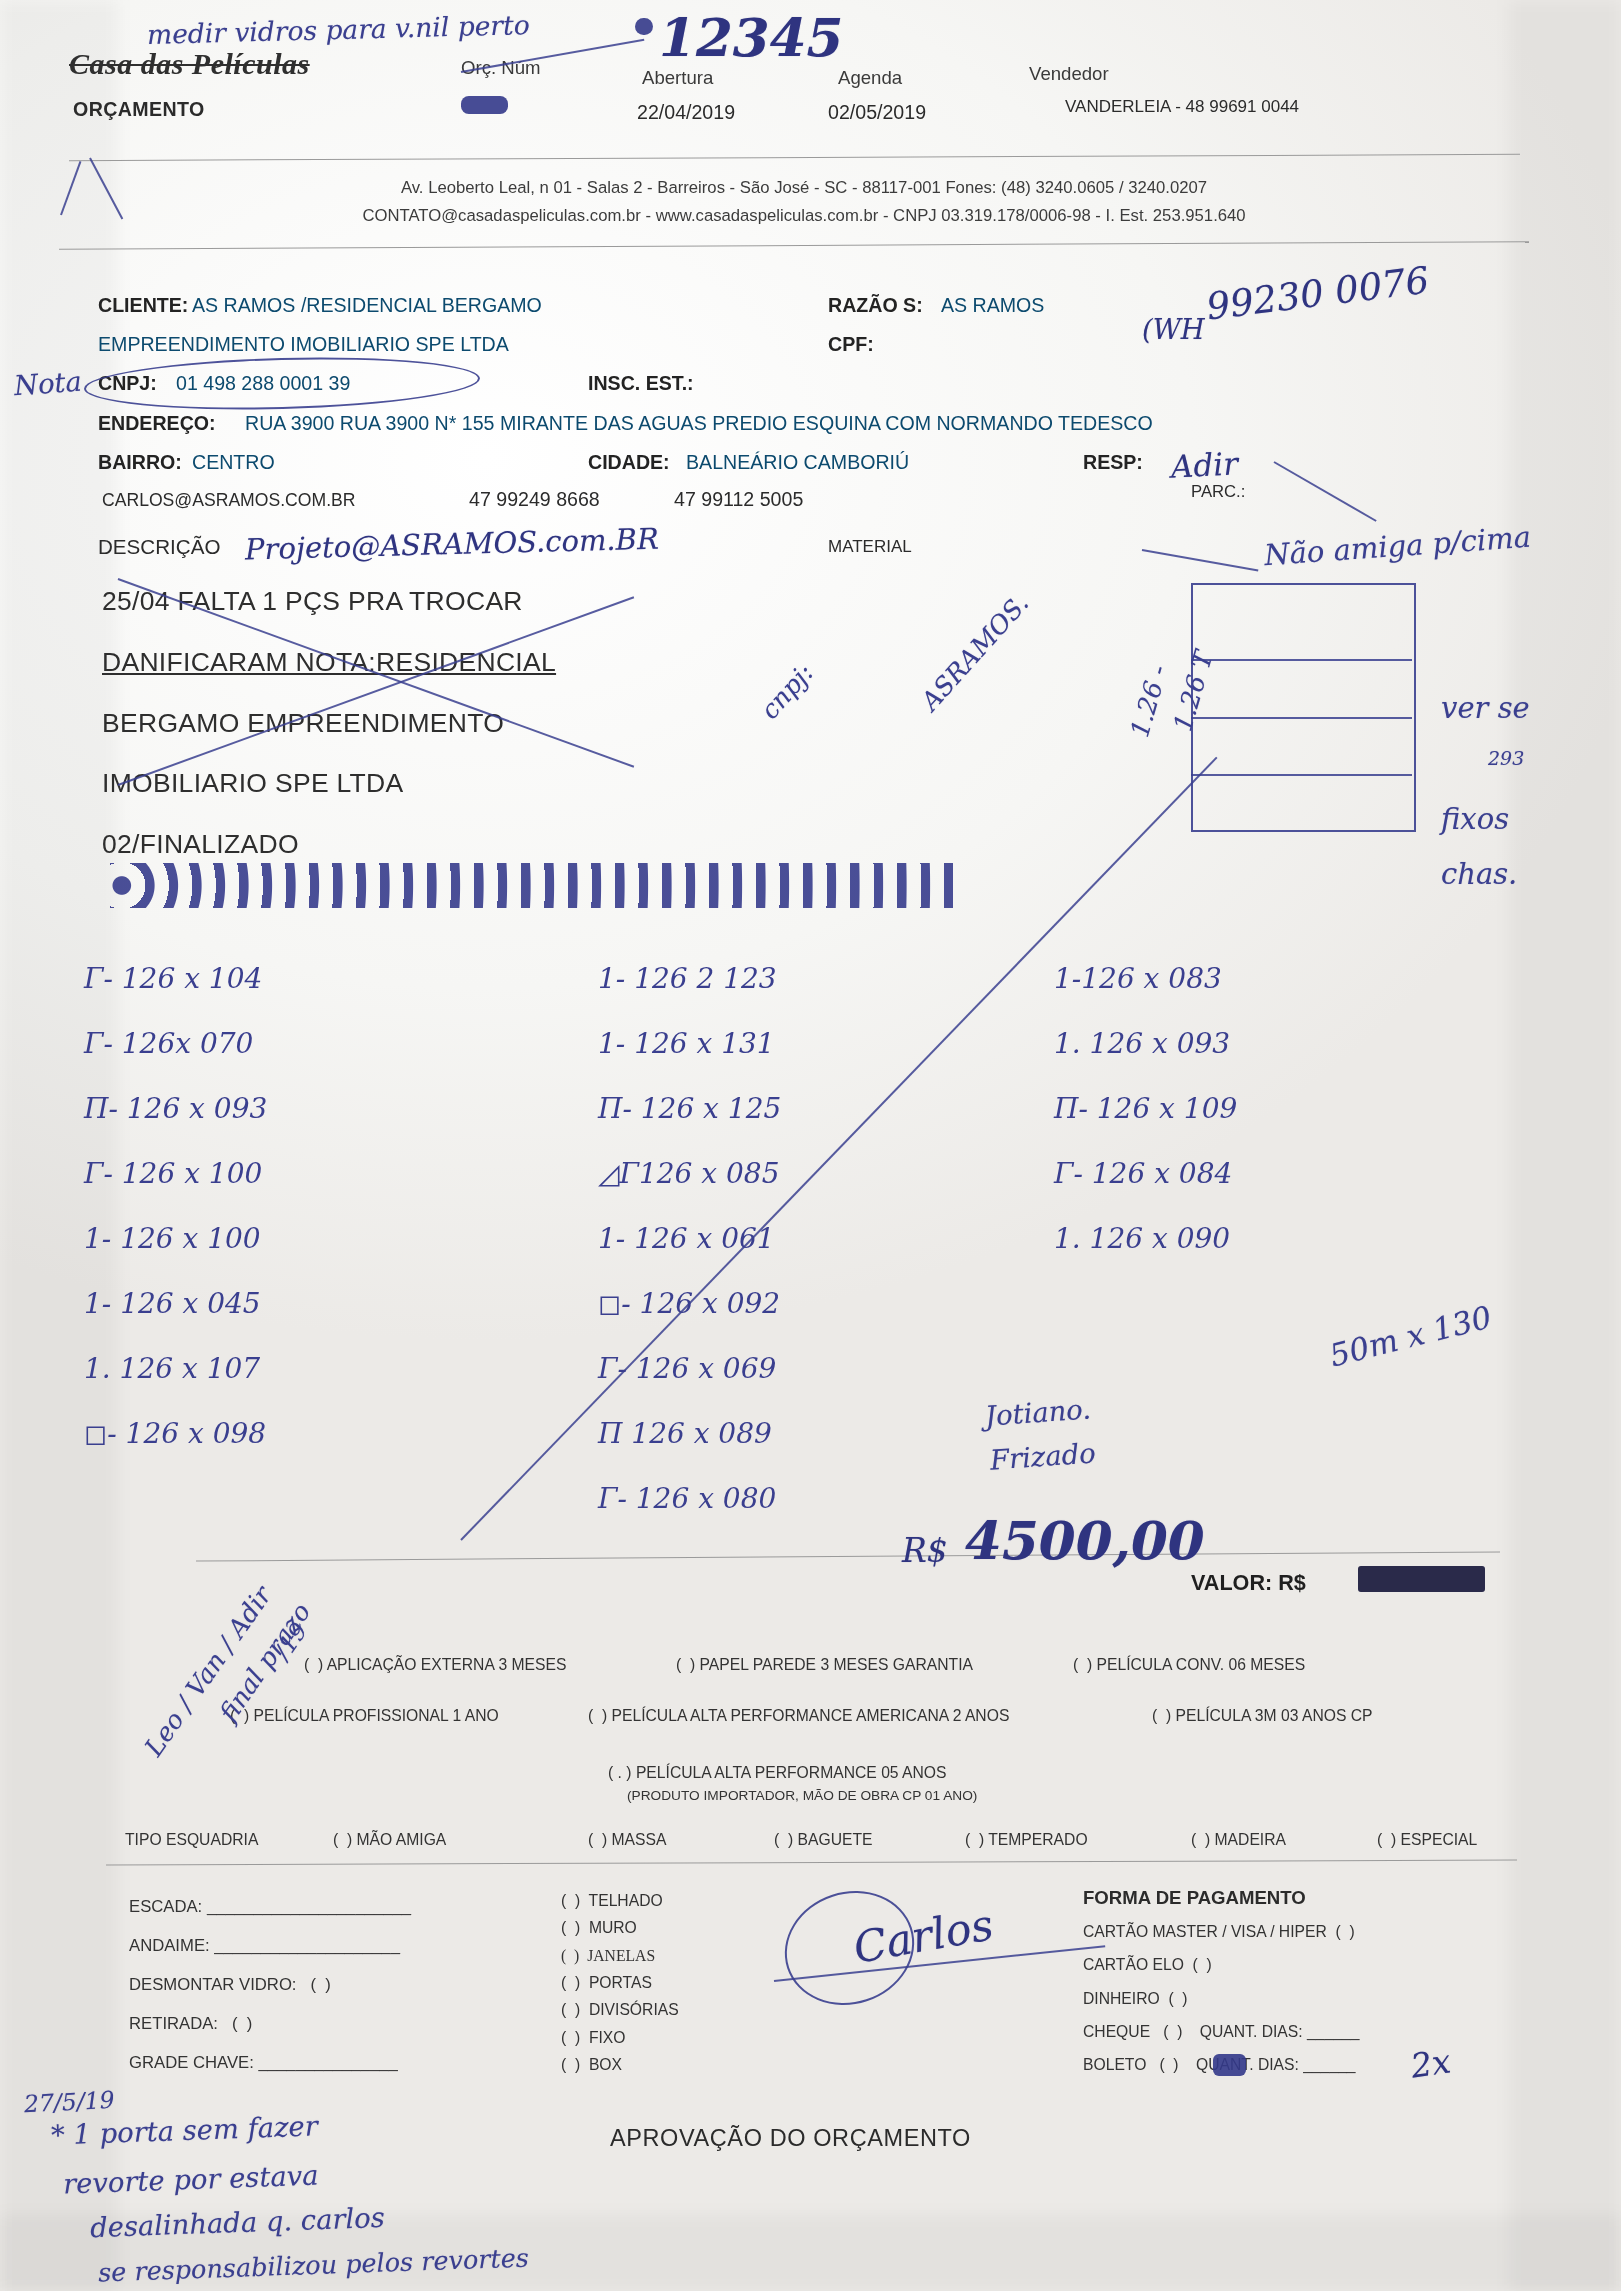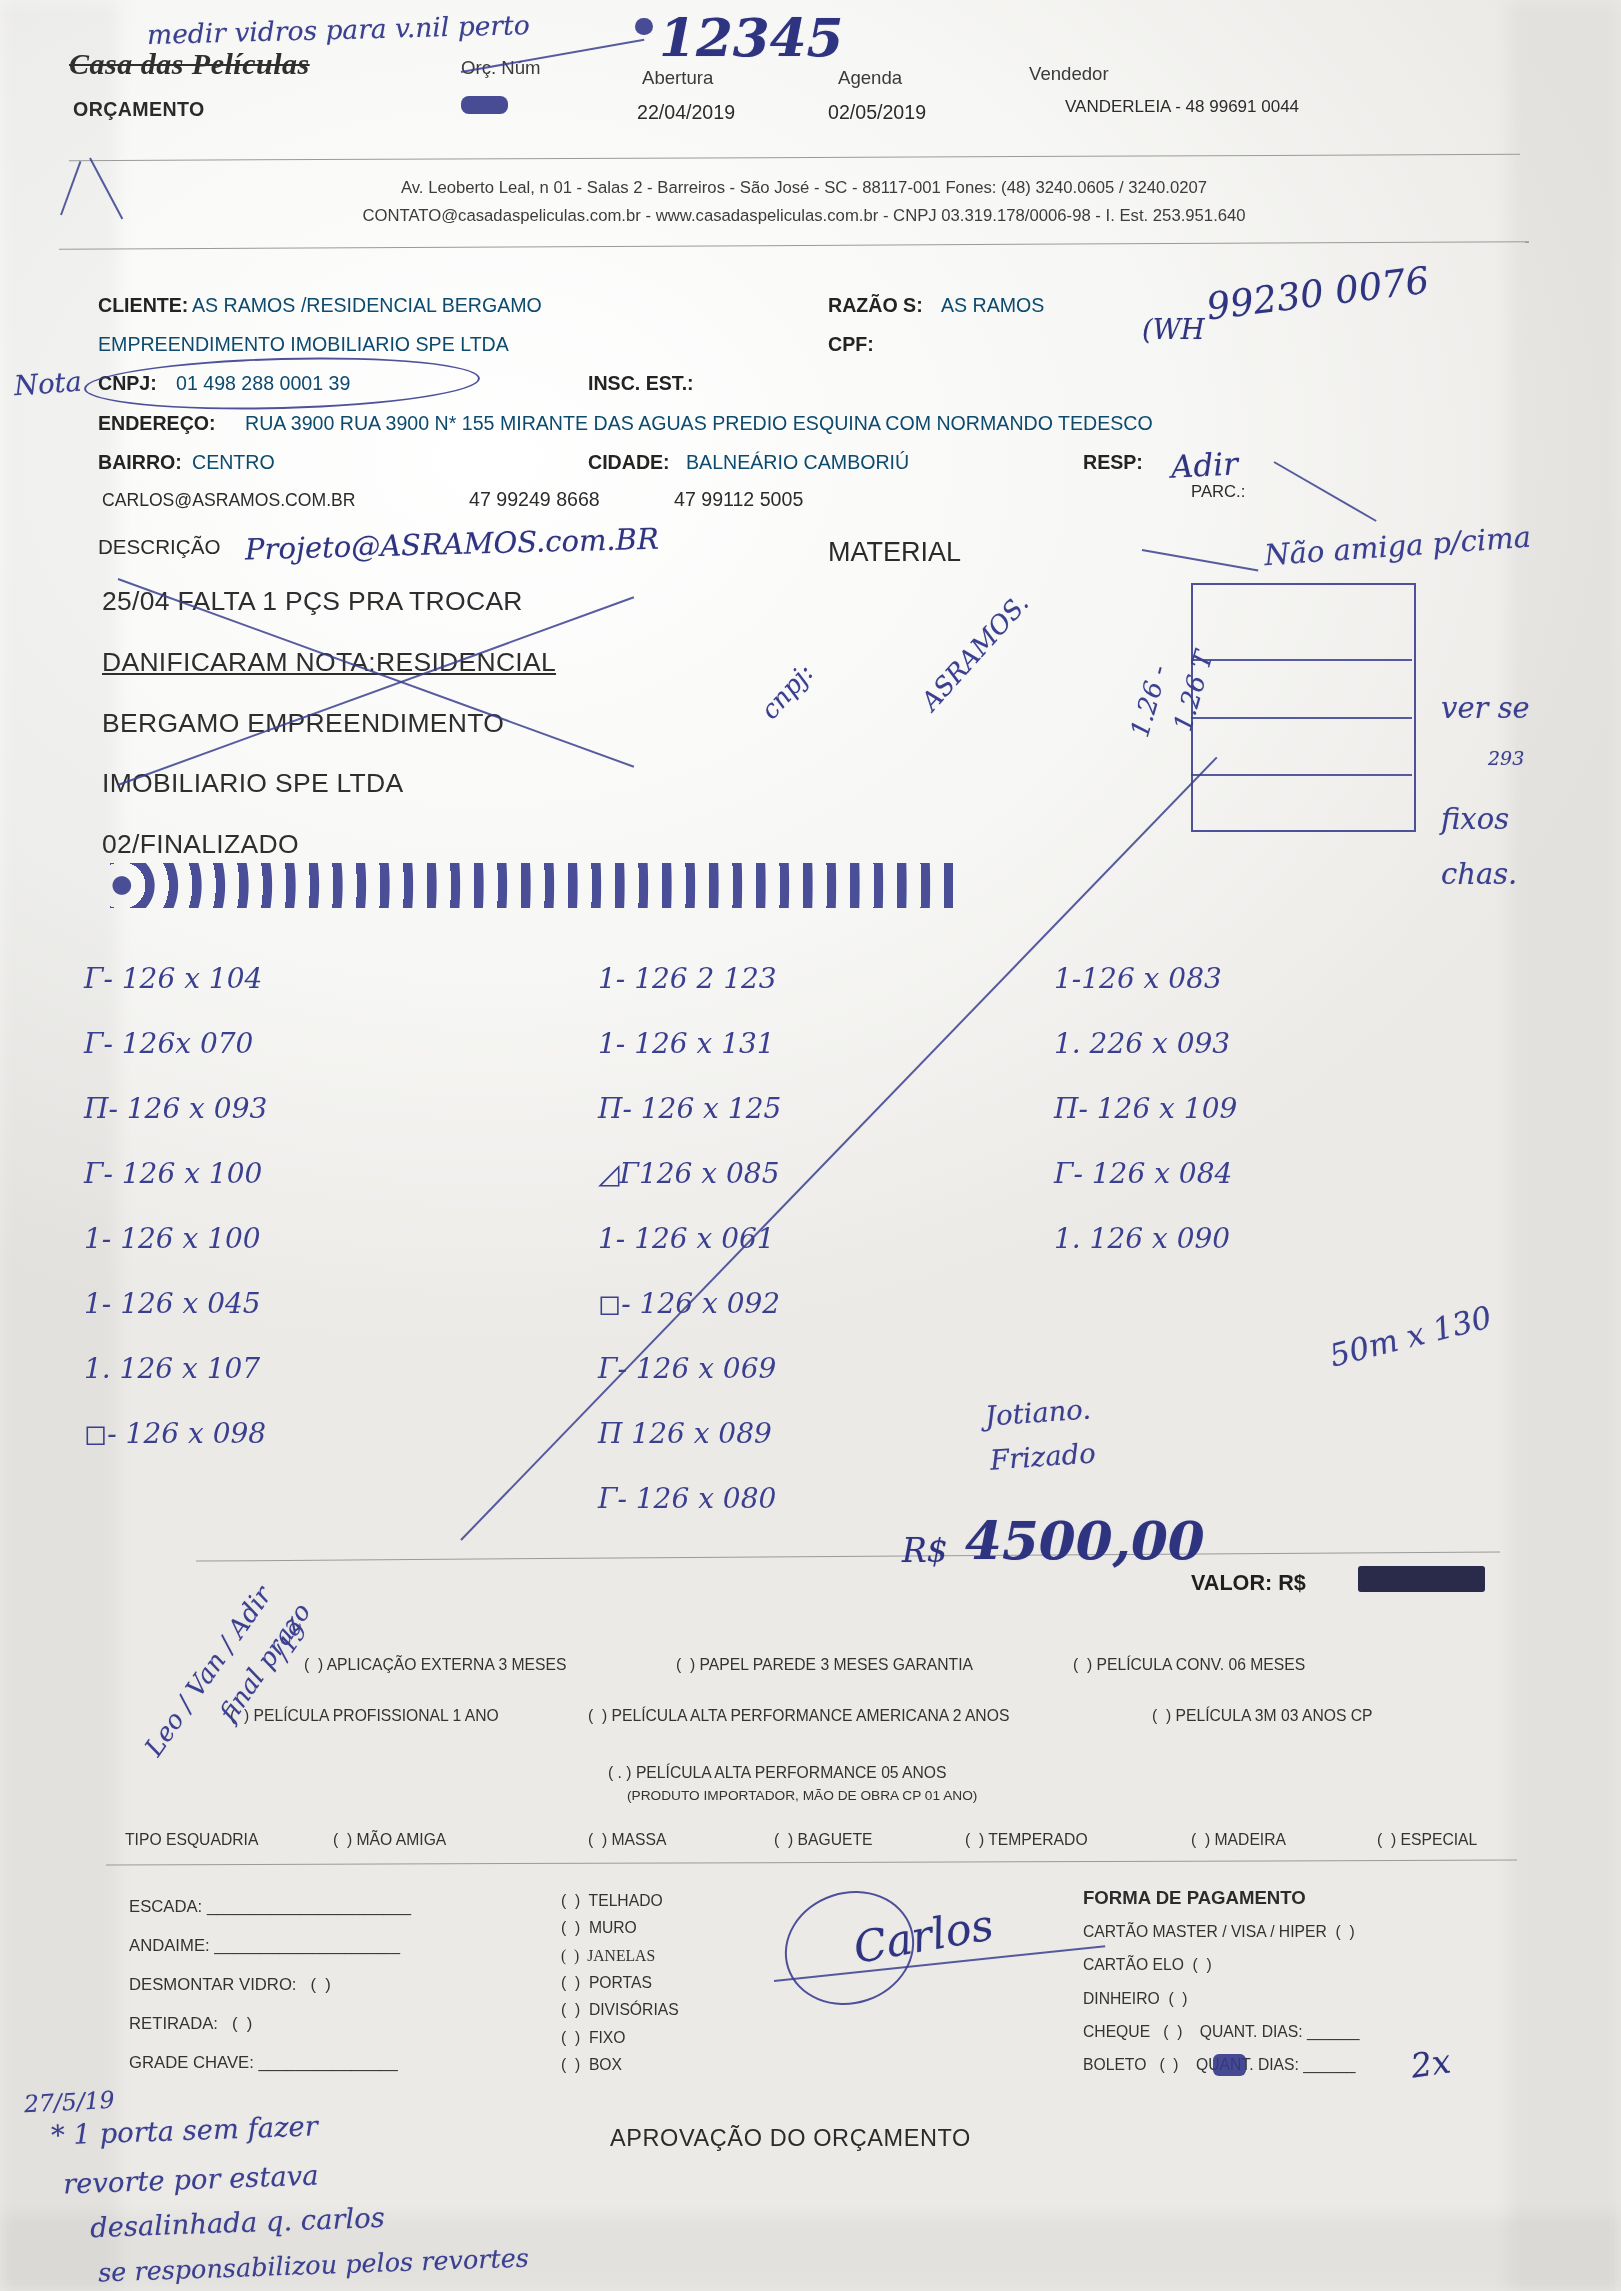--- a/index.html
+++ b/index.html
@@ -207,21 +207,21 @@
   <div class="print fld-label" style="left:588px; top:451px;">CIDADE:</div>
   <div class="print fld-val" style="left:686px; top:451px;">BALNEÁRIO CAMBORIÚ</div>
   <div class="print fld-label" style="left:1083px; top:451px;">RESP:</div>
 
   <div class="print" style="left:102px; top:490px; font-size:17.6px;">CARLOS@ASRAMOS.COM.BR</div>
   <div class="print" style="left:469px; top:488px; font-size:19.6px;">47 99249 8668</div>
   <div class="print" style="left:674px; top:488px; font-size:19.6px;">47 99112 5005</div>
   <div class="print" style="left:1191px; top:482px; font-size:16.7px;">PARC.:</div>
 
   <div class="print" style="left:98px; top:535px; font-size:20.6px;">DESCRIÇÃO</div>
-  <div class="print" style="left:828px; top:537px; font-size:27px;">MATERIAL</div>
+  <div class="print" style="left:828px; top:537px; font-size:17px;">MATERIAL</div>
 
   <div class="desc-line" style="left:102px; top:586px;">25/04 FALTA 1 PÇS PRA TROCAR</div>
   <div class="desc-line" style="left:102px; top:647px;text-decoration:underline;">DANIFICARAM NOTA:RESIDENCIAL</div>
   <div class="desc-line" style="left:102px; top:708px;">BERGAMO EMPREENDIMENTO</div>
   <div class="desc-line" style="left:102px; top:768px;">IMOBILIARIO SPE LTDA</div>
   <div class="desc-line" style="left:102px; top:829px;">02/FINALIZADO</div>
 
   <div class="rule" style="left:196px; top:1556px; width:1304px; transform:rotate(-0.4deg);"></div>
 
   <div class="valor" style="left:1191px; top:1570px;">VALOR: R$</div>
@@ -330,21 +330,21 @@
 <span>1- 126 x 131</span>
 <span>Π- 126 x 125</span>
 <span>◿Γ126 x 085</span>
 <span>1- 126 x 061</span>
 <span>◻- 126 x 092</span>
 <span>Γ- 126 x 069</span>
 <span>П 126 x 089</span>
 <span>Γ- 126 x 080</span></div>
 
   <div class="col-list" style="left:1054px; top:946px;"><span>1-126 x 083</span>
-<span>1. 226 x 093</span>
+<span>1. 126 x 093</span>
 <span>Π- 126 x 109</span>
 <span>Γ- 126 x 084</span>
 <span>1. 126 x 090</span></div>
 
   <div class="hw" style="left:985px; top:1397px; font-size:27.4px; transform:rotate(-4deg);">Jotiano.</div>
   <div class="hw" style="left:990px; top:1441px; font-size:27.4px; transform:rotate(-4deg);">Frizado</div>
   <div class="hw" style="left:1328px; top:1318px; font-size:31px; transform:rotate(-14deg);">50m x 130</div>
 
   <div class="hw dark" style="left:902px; top:1531px; font-size:33px;">R$</div>
   <div class="hw dark" style="left:965px; top:1509px; font-size:53px; font-weight:bold;">4500,00</div>

